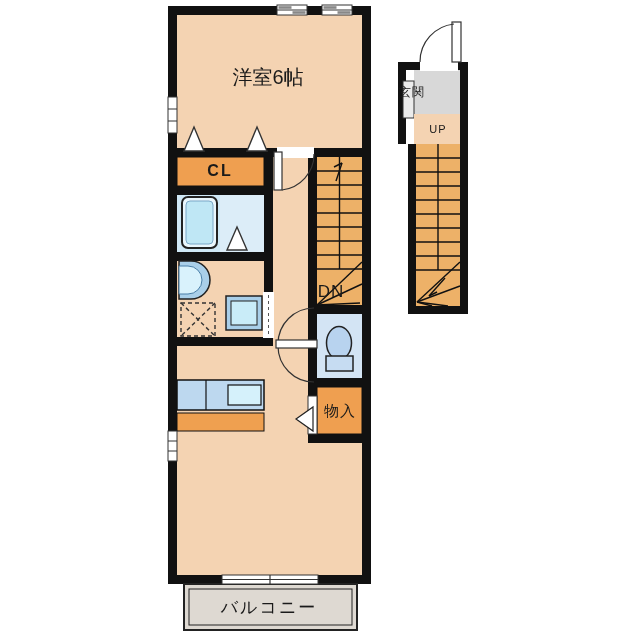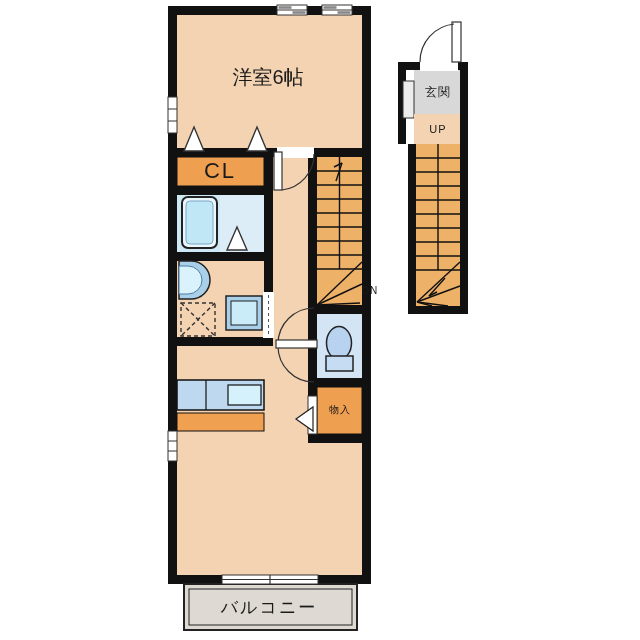--- a/index.html
+++ b/index.html
@@ -7,25 +7,25 @@
     position:relative;width:640px;height:640px;background:#ffffff;
     font-family:"Liberation Sans", sans-serif;overflow:hidden;
   }
   .plan-svg{position:absolute;left:0;top:0;}
   .lbl{
     position:absolute;transform:translate(-50%,-50%);
     color:#1a1a1a;white-space:nowrap;line-height:1;
   }
   .lbl-bedroom {font-size:20px;}
   .lbl-ldk     {font-size:21px;}
-  .lbl-cl      {font-size:22px;letter-spacing:2px;}
-  .lbl-dn      {font-size:10px;letter-spacing:1px;margin-left:39px;}
+  .lbl-cl      {font-size:16px;letter-spacing:2px;font-weight:bold;}
+  .lbl-dn      {font-size:17px;letter-spacing:1px;}
   .lbl-genkan  {font-size:12px;letter-spacing:1px;}
   .lbl-up      {font-size:11px;letter-spacing:1px;}
-  .lbl-storage {font-size:10px;letter-spacing:1px;}
+  .lbl-storage {font-size:15px;letter-spacing:1px;}
   .lbl-balcony {font-size:17px;letter-spacing:2px;}
 </style>
 </head>
 <body>
 
 <div class="canvas">
 
   <svg class="plan-svg" width="640" height="640" viewBox="0 0 640 640">
 
     <rect x="168" y="6" width="203" height="578" fill="#111111"></rect>
@@ -196,21 +196,21 @@
       <path d="M420,62 A38,38 0 0 1 454,24" fill="none" stroke="#333" stroke-width="1.2"></path>
     </g>
   </svg>
 
   <div class="lbl lbl-bedroom" style="left:268px;top:77px;">洋室6帖</div>
 
   <div class="lbl lbl-cl" style="left:220px;top:171px;">CL</div>
 
   <div class="lbl lbl-dn" style="left:331px;top:291px;">DN</div>
 
-  <div class="lbl lbl-genkan" style="left:438px;top:92px;">玄関</div>
+  <div class="lbl lbl-genkan" style="left:412px;top:92px;">玄関</div>
 
   <div class="lbl lbl-up" style="left:438px;top:129px;">UP</div>
 
   <div class="lbl lbl-storage" style="left:340px;top:410px;">物入</div>
 
 
   <div class="lbl lbl-balcony" style="left:269px;top:607px;">バルコニー</div>
 </div>
 
 </body></html>

